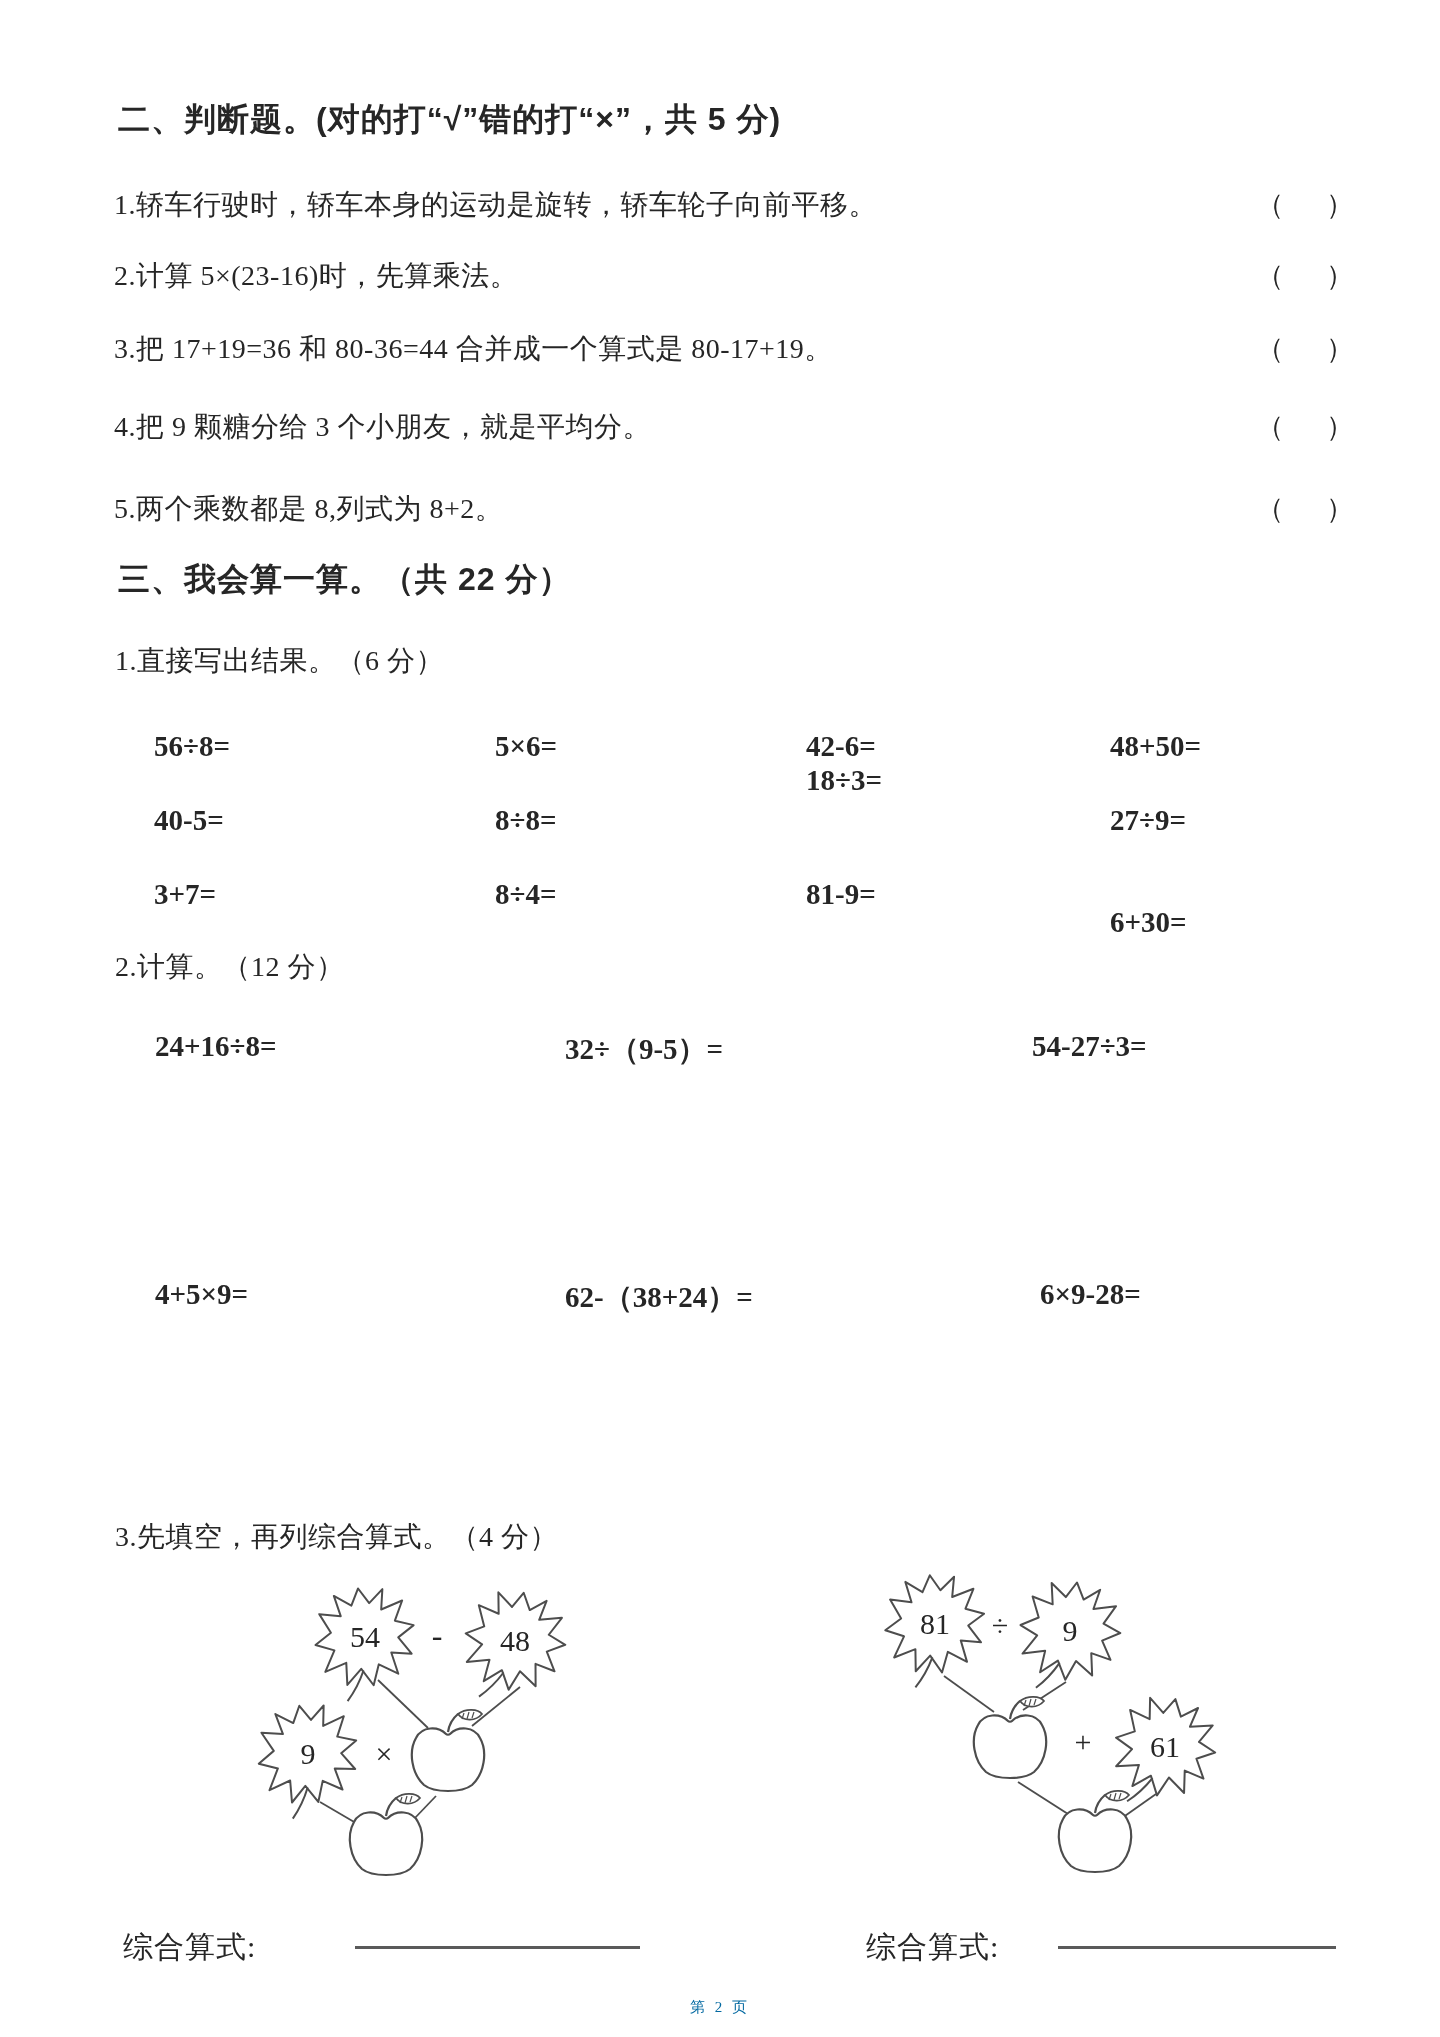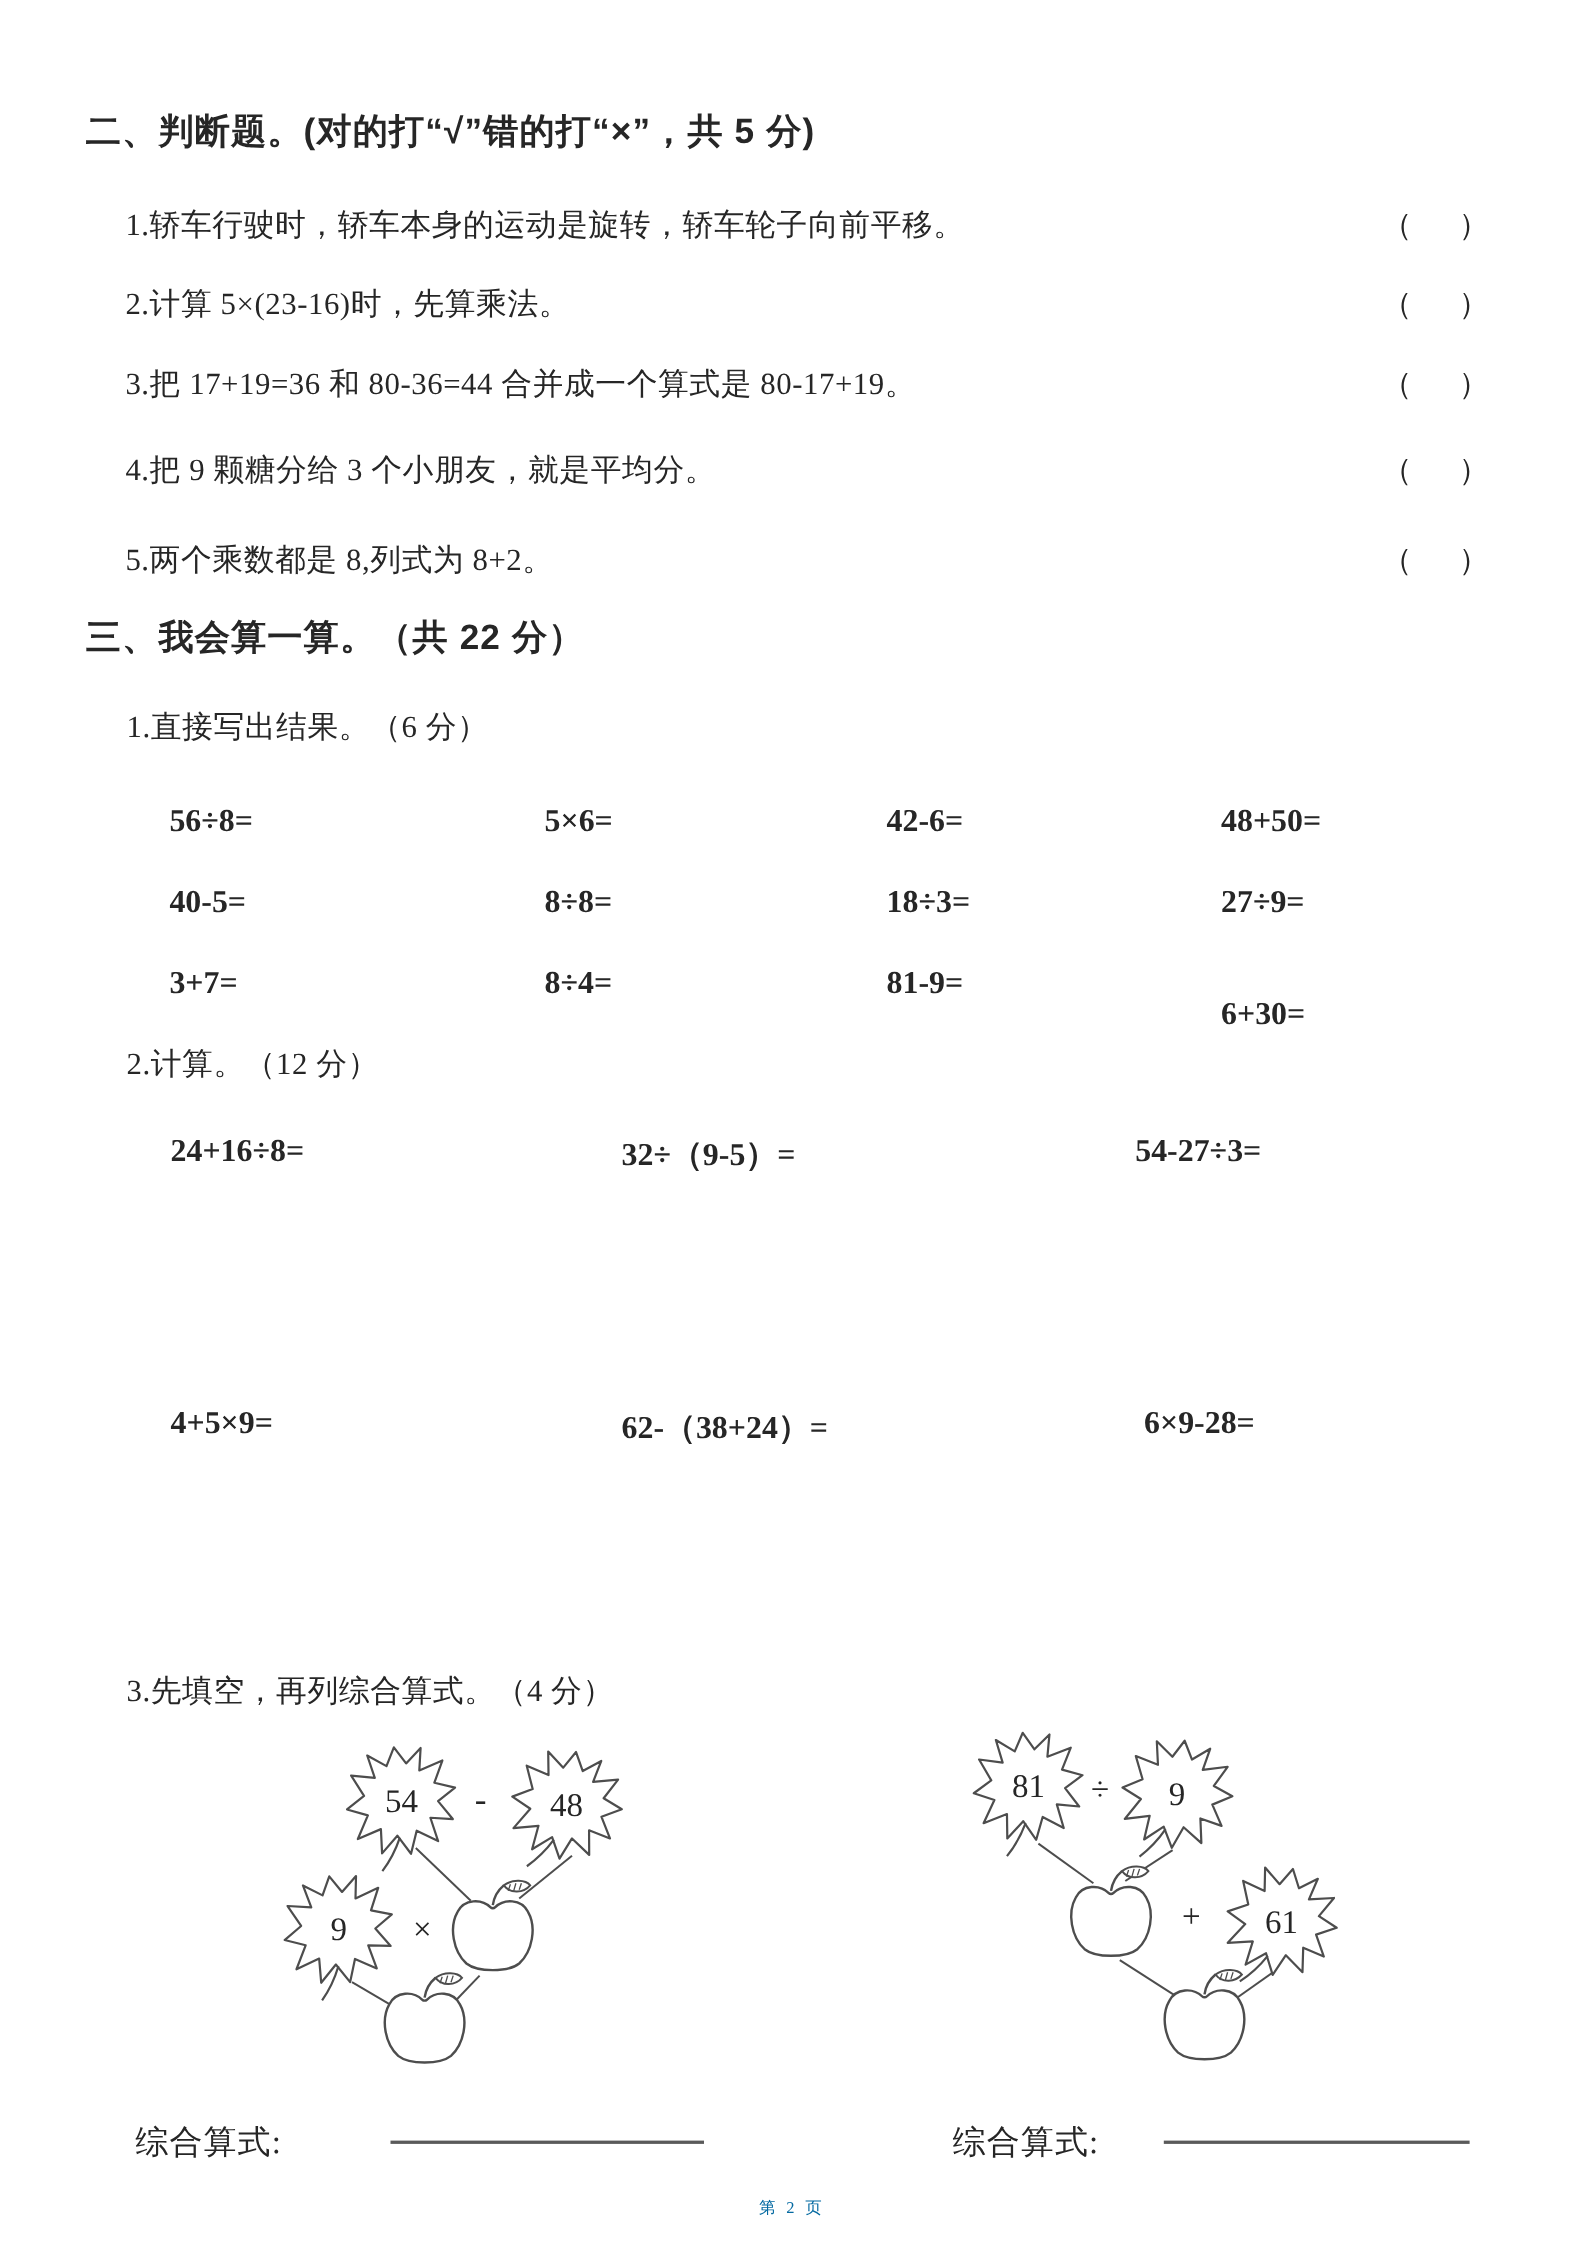--- a/index.html
+++ b/index.html
@@ -12,20 +12,21 @@
     font-family:"Liberation Serif","DejaVu Serif",serif;
     overflow:hidden;
   }
   .sec-title{
     position:absolute;
     font-family:"Liberation Sans","DejaVu Sans",sans-serif;
     font-weight:700;
     font-size:32px;
     letter-spacing:1px;
     white-space:nowrap;
+    margin-left:40px;
   }
   .q{
     position:absolute;
     font-size:28px;
     letter-spacing:0.5px;
     white-space:nowrap;
   }
   .bracket{
     position:absolute;
     left:1256px;
@@ -111,21 +112,21 @@
 
   <div class="item-title" style="left:115px;top:642px">1.直接写出结果。（6 分）</div>
 
   <span class="cell" style="left:154px;top:730px">56÷8=</span>
   <span class="cell" style="left:495px;top:730px">5×6=</span>
   <span class="cell" style="left:806px;top:730px">42-6=</span>
   <span class="cell" style="left:1110px;top:730px">48+50=</span>
 
   <span class="cell" style="left:154px;top:804px">40-5=</span>
   <span class="cell" style="left:495px;top:804px">8÷8=</span>
-  <span class="cell" style="left:806px;top:804px">18÷3=</span>
+  <span class="cell" style="left:806px;top:764px">18÷3=</span>
   <span class="cell" style="left:1110px;top:804px">27÷9=</span>
 
   <span class="cell" style="left:154px;top:878px">3+7=</span>
   <span class="cell" style="left:495px;top:878px">8÷4=</span>
   <span class="cell" style="left:806px;top:878px">81-9=</span>
   <span class="cell" style="left:1110px;top:906px">6+30=</span>
 
   <div class="item-title" style="left:115px;top:948px">2.计算。（12 分）</div>
 
   <span class="cell" style="left:155px;top:1030px">24+16÷8=</span>

